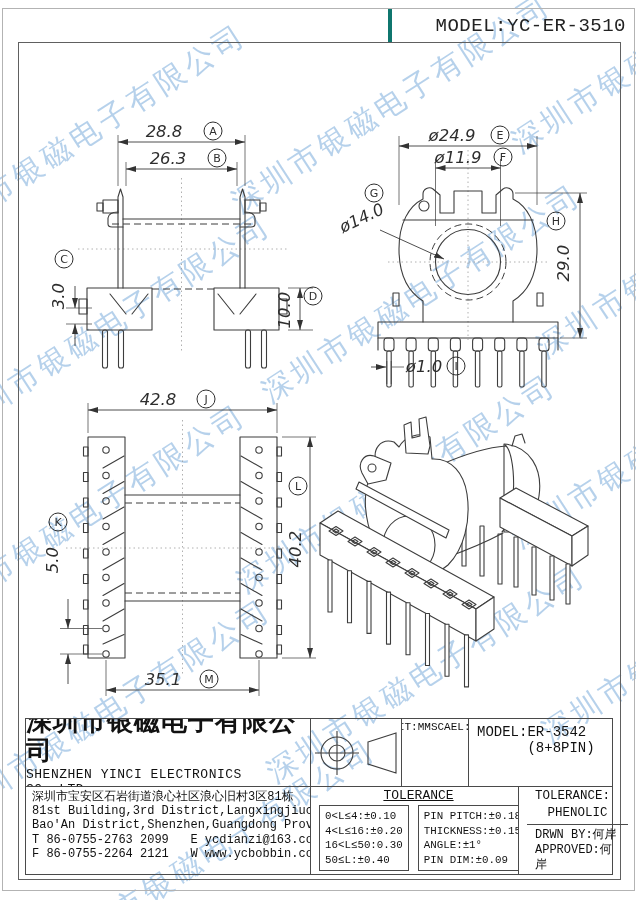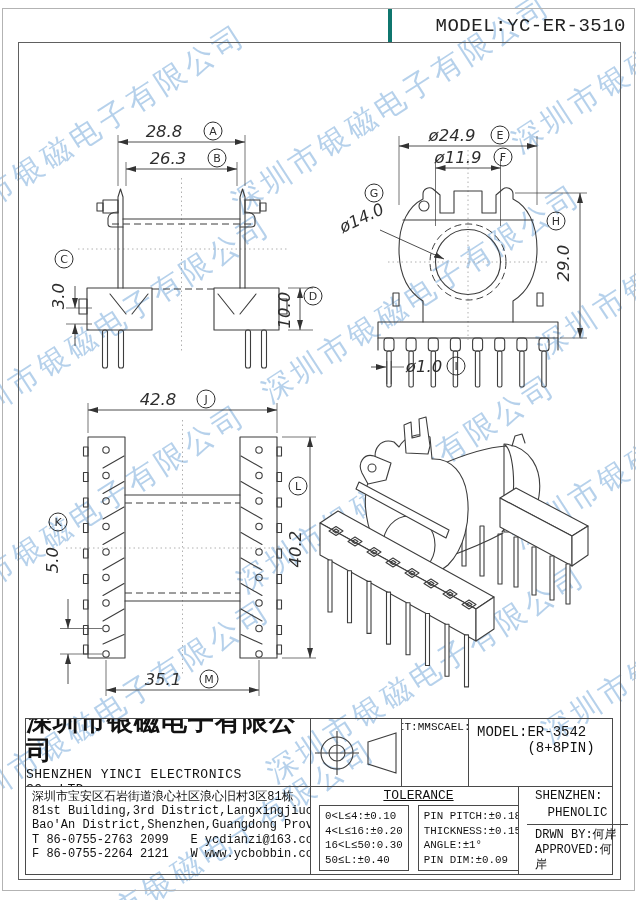--- a/index.html
+++ b/index.html
@@ -371,21 +371,21 @@
     <div class="trow2">
       <div class="tcell addr"><div>深圳市宝安区石岩街道浪心社区浪心旧村3区81栋</div><div>81st Building,3rd District,Langxingjiucun,</div><div>Bao'An District,Shenzhen,Guangdong Province</div><div>T 86-0755-2763 2099   E ycdianzi@163.com</div><div>F 86-0755-2264 2121   W www.ycbobbin.com</div></div>
       <div class="tcell tolcell">
         <div class="tol-title">TOLERANCE</div>
         <div class="tol-boxes">
           <div class="tol-box"><div>0&lt;L≤4:±0.10</div><div>4&lt;L≤16:±0.20</div><div>16&lt;L≤50:0.30</div><div>50≤L:±0.40</div></div>
           <div class="tol-box"><div>PIN PITCH:±0.18</div><div>THICKNESS:±0.15</div><div>ANGLE:±1°</div><div>PIN DIM:±0.09</div></div>
         </div>
       </div>
       <div class="tcell matcell">
-        <div class="mat-label">SHENZHEN:</div>
+        <div class="mat-label">TOLERANCE:</div>
         <div class="mat-value">PHENOLIC</div>
         <div class="sigs">
           <div>DRWN BY:何岸</div>
           <div>APPROVED:何岸</div>
         </div>
       </div>
     </div>
   </div>
 
 </div>

